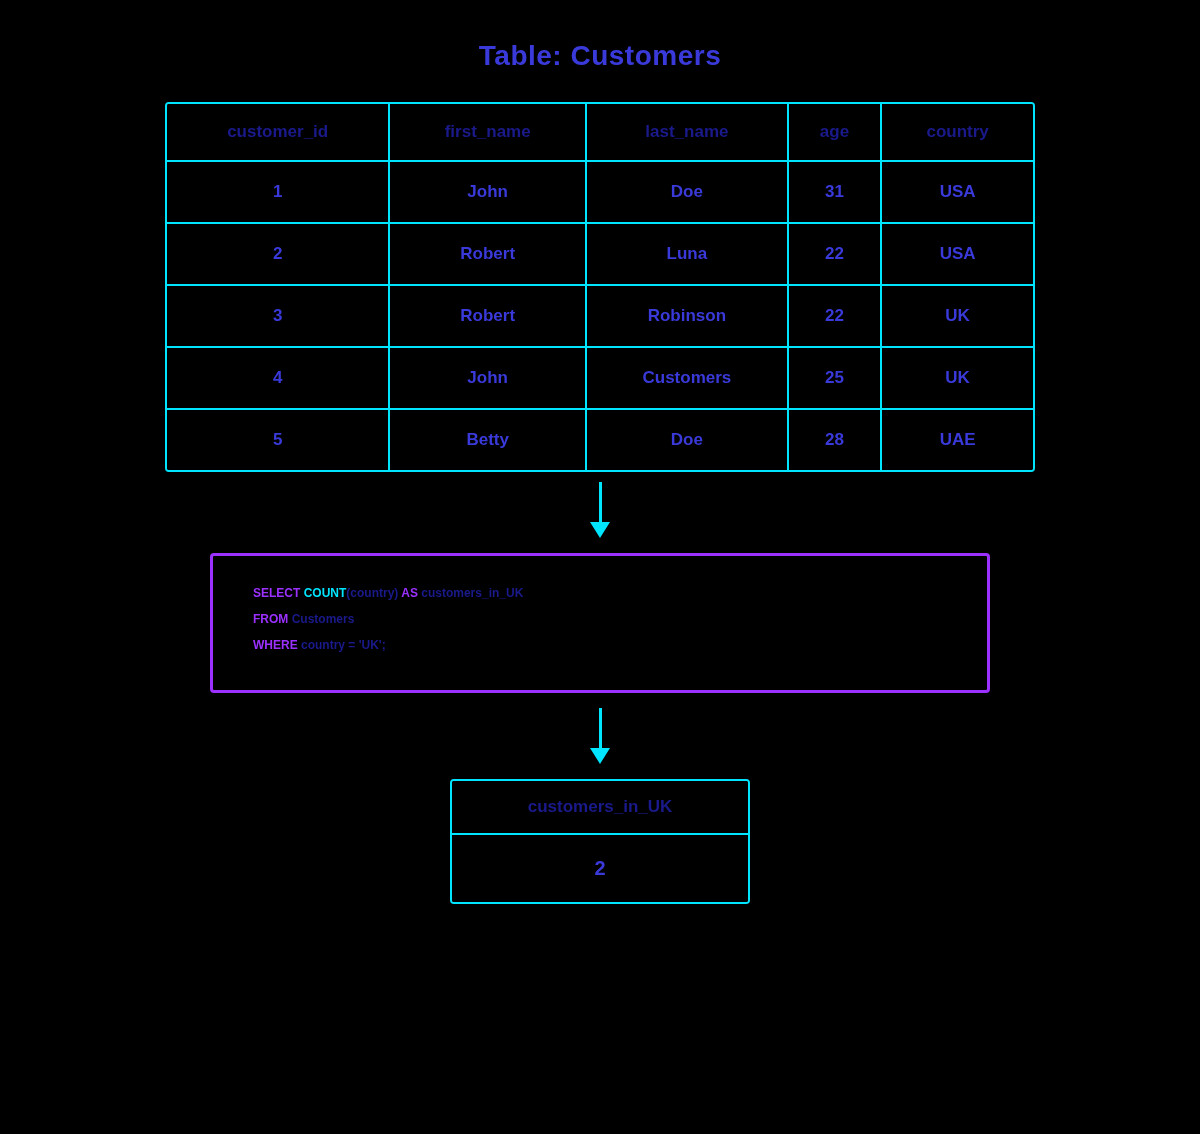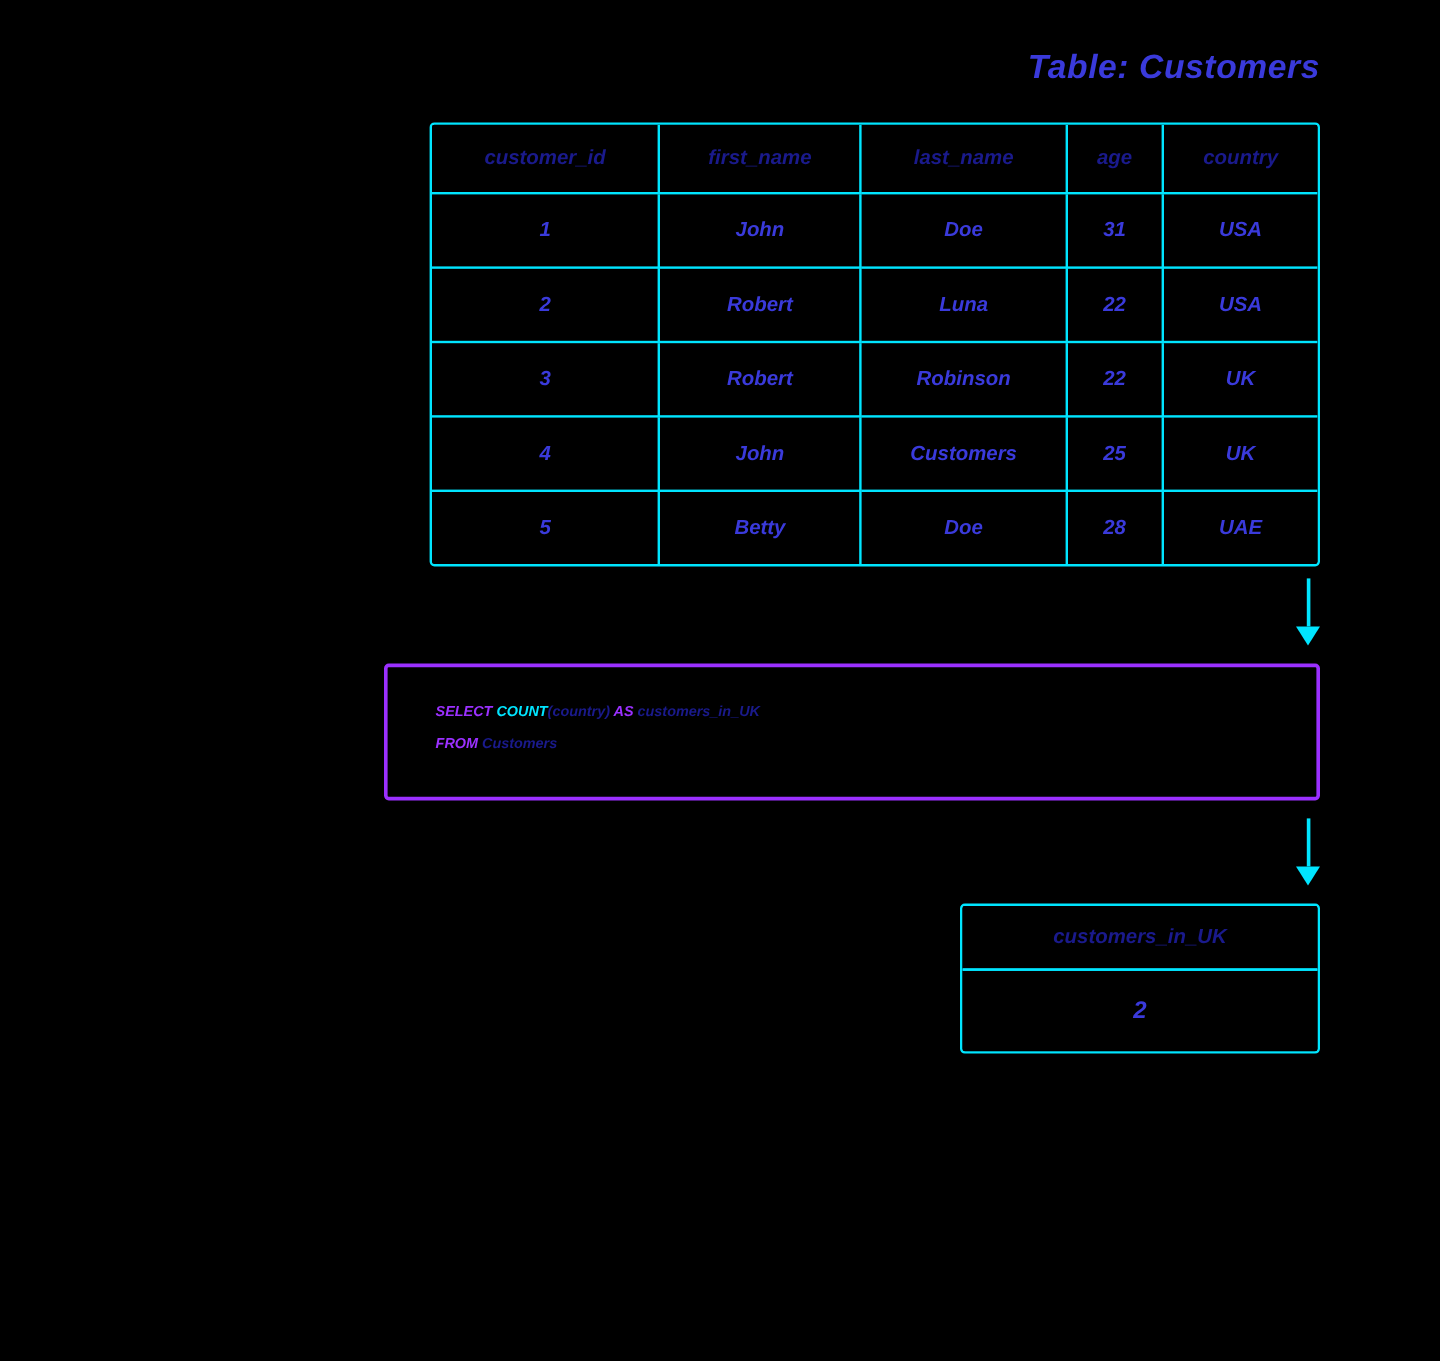--- a/index.html
+++ b/index.html
@@ -11,39 +11,38 @@
       align-items: flex-start;
       min-height: 1134px;
       width: 1200px;
       font-family: 'Arial', sans-serif;
       padding: 40px 0;
     }
 
     .page-container {
       display: flex;
       flex-direction: column;
-      align-items: flex-end;
+      align-items: center;
       width: 1000px;
-      font-style: italic;
     }
 
     .page-title {
       color: #3a3adb;
       font-size: 28px;
       font-weight: bold;
       margin-bottom: 30px;
       letter-spacing: 0.5px;
     }
 
     
     .customers-table-wrapper {
       border: 2.5px solid #00e5ff;
       border-radius: 4px;
       overflow: hidden;
-      width: 742px;
+      width: 870px;
     }
 
     .customers-table {
       width: 100%;
       border-collapse: collapse;
     }
 
     .customers-table th {
       color: #1a1a8c;
       font-size: 17px;
@@ -225,20 +224,23 @@
     <div class="arrow-line"></div>
     <div class="arrow-head"></div>
   </div>
 
   <div class="sql-box">
     <div class="sql-line">
       <span class="sql-keyword">SELECT </span><span class="sql-function">COUNT</span><span class="sql-plain">(</span><span class="sql-plain">country</span><span class="sql-plain">)</span><span class="sql-keyword"> AS </span><span class="sql-plain">customers_in_UK</span>
     </div>
     <div class="sql-line">
       <span class="sql-keyword">FROM </span><span class="sql-plain">Customers</span>
+    </div>
+    <div class="sql-line">
+      <span class="sql-keyword">WHERE </span><span class="sql-plain">country = 'UK';</span>
     </div>
   </div>
 
   <div class="arrow-down">
     <div class="arrow-line"></div>
     <div class="arrow-head"></div>
   </div>
 
   <div class="result-table-wrapper">
     <table class="result-table">

